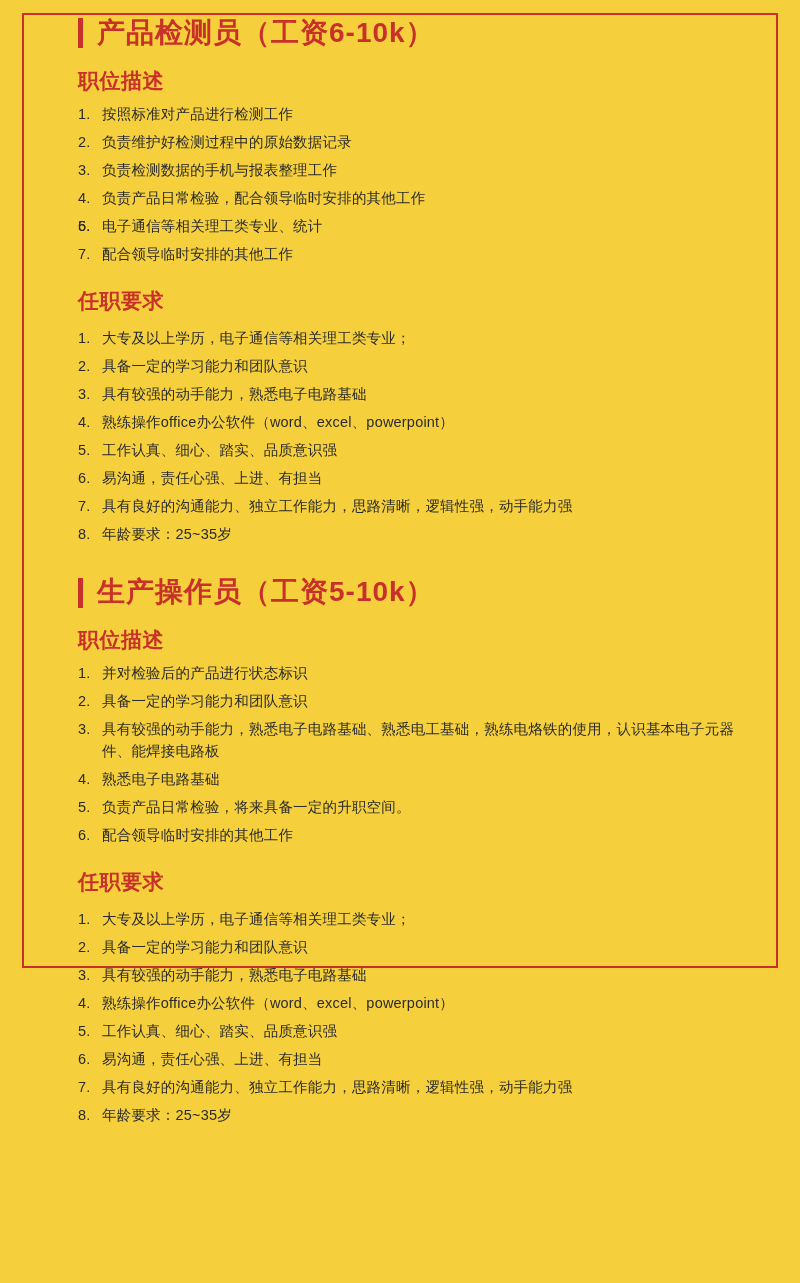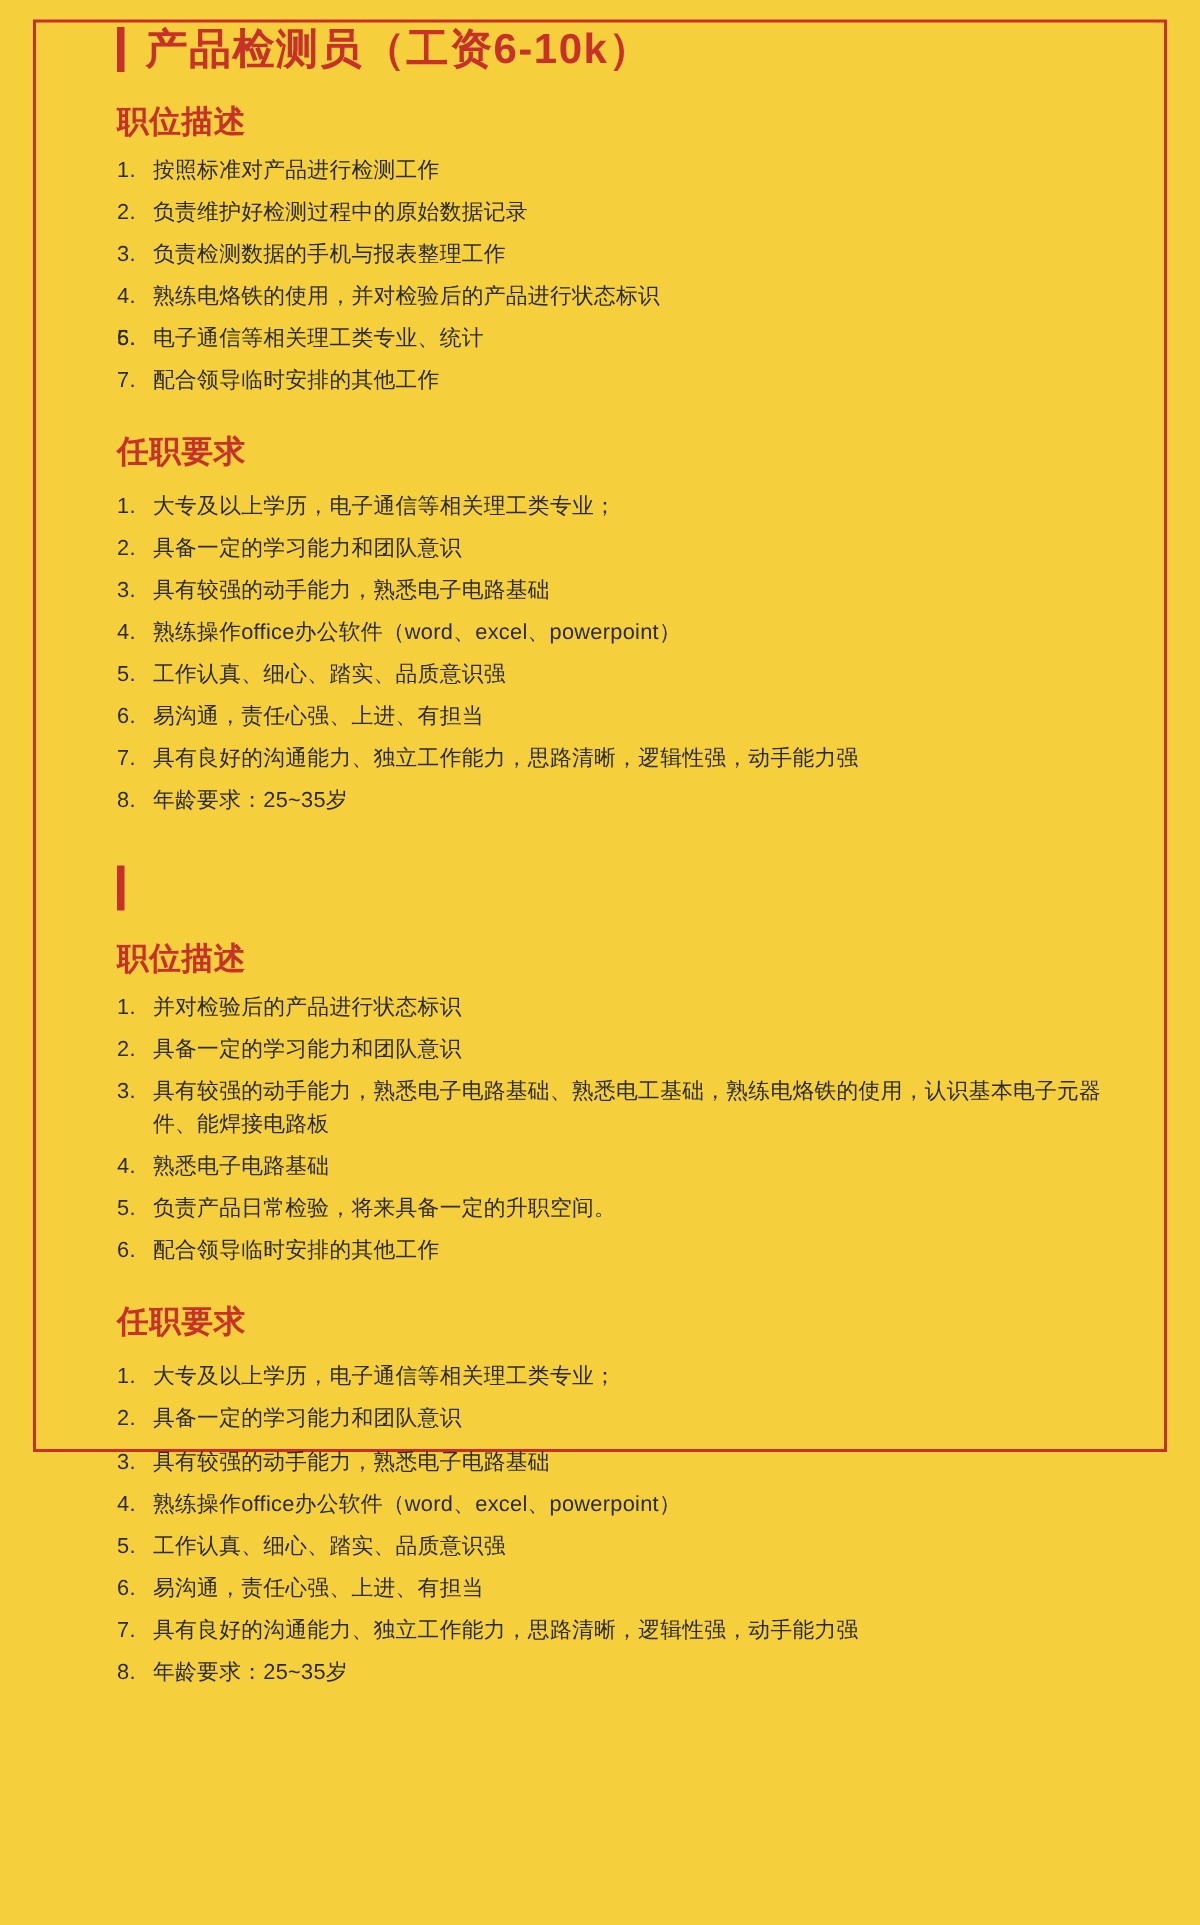--- a/index.html
+++ b/index.html
@@ -107,21 +107,21 @@
       <div class="job-title-row">
         <span class="title-bar"></span>
         <span class="job-title">产品检测员（工资6-10k）</span>
       </div>
 
       <div class="section-heading">职位描述</div>
       <ol class="items">
         <li><span class="num">1.</span><span>按照标准对产品进行检测工作</span></li>
         <li><span class="num">2.</span><span>负责维护好检测过程中的原始数据记录</span></li>
         <li><span class="num">3.</span><span>负责检测数据的手机与报表整理工作</span></li>
-        <li><span class="num">4.</span><span>熟练电烙铁的使用，并对检验后的产品进行状态标识</span></li>
+        <li><span class="num">4.</span><span>负责产品日常检验，配合领导临时安排的其他工作</span></li>
         <li><span class="num">5.</span></li>
         <li><span class="num">6.</span><span>电子通信等相关理工类专业、统计</span></li>
         <li><span class="num">7.</span><span>配合领导临时安排的其他工作</span></li>
       </ol>
 
       <div class="section-heading req">任职要求</div>
       <ol class="items">
         <li><span class="num">1.</span><span>大专及以上学历，电子通信等相关理工类专业；</span></li>
         <li><span class="num">2.</span><span>具备一定的学习能力和团队意识</span></li>
         <li><span class="num">3.</span><span>具有较强的动手能力，熟悉电子电路基础</span></li>
@@ -131,20 +131,21 @@
         <li><span class="num">7.</span><span>具有良好的沟通能力、独立工作能力，思路清晰，逻辑性强，动手能力强</span></li>
         <li><span class="num">8.</span><span>年龄要求：25~35岁</span></li>
       </ol>
     </div>
 
     <div class="spacer-lg"></div>
 
     <div class="job-block">
       <div class="job-title-row">
         <span class="title-bar"></span>
+        <span class="job-title">生产操作员（工资5-10k）</span>
       </div>
 
       <div class="section-heading">职位描述</div>
       <ol class="items">
         <li><span class="num">1.</span><span>并对检验后的产品进行状态标识</span></li>
         <li><span class="num">2.</span><span>具备一定的学习能力和团队意识</span></li>
         <li><span class="num">3.</span><span>具有较强的动手能力，熟悉电子电路基础、熟悉电工基础，熟练电烙铁的使用，认识基本电子元器件、能焊接电路板</span></li>
         <li><span class="num">4.</span><span>熟悉电子电路基础</span></li>
         <li><span class="num">5.</span><span>负责产品日常检验，将来具备一定的升职空间。</span></li>
         <li><span class="num">6.</span><span>配合领导临时安排的其他工作</span></li>

